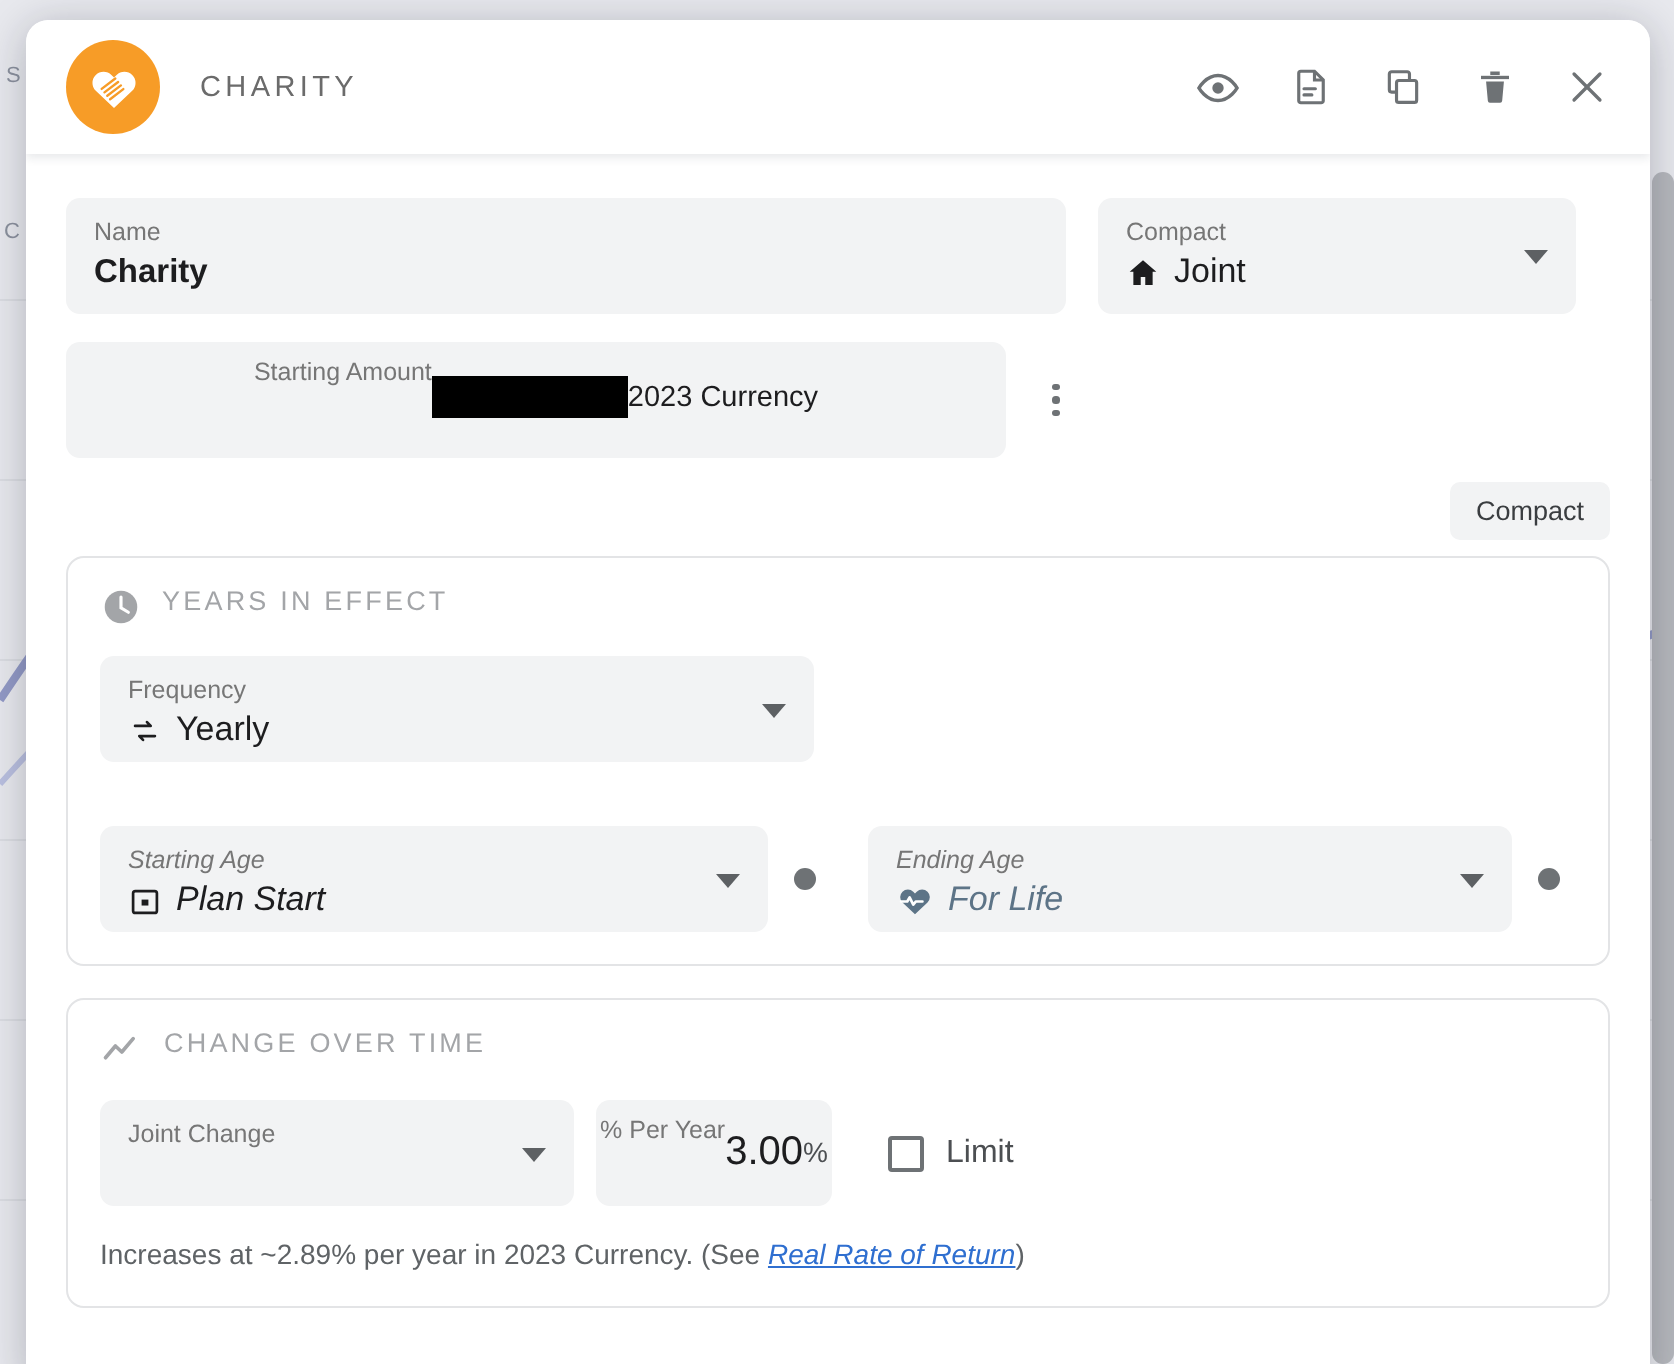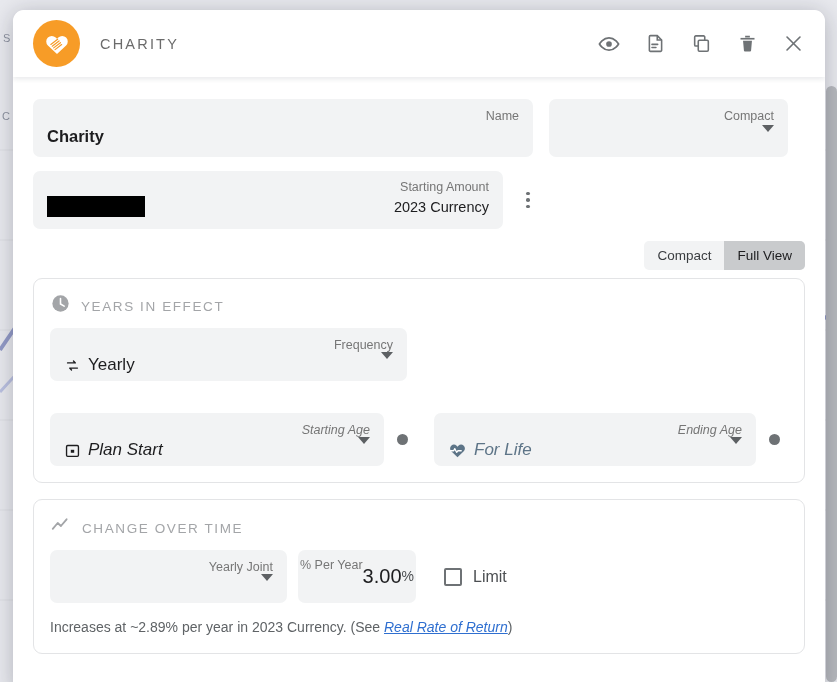--- a/index.html
+++ b/index.html
@@ -95,21 +95,20 @@
     overflow: hidden;
   }
 
   
   .field {
     background: #f2f3f4;
     border-radius: 7px;
     padding: 9px 14px 11px 14px;
     position: relative;
     cursor: pointer;
-    text-align: right;
   }
   .field-label {
     font-size: 12.5px;
     color: #767676;
     line-height: 16px;
     white-space: nowrap;
   }
   .field-value {
     font-size: 17px;
     color: #1d1d1f;
@@ -135,21 +134,21 @@
 
   
   .row-top { gap: 16px; margin-bottom: 14px; }
   .field-name { width: 500px; height: 58px; }
   .field-spender { width: 239px; height: 58px; }
 
   
   .row-amount { align-items: center; gap: 0; margin-bottom: 6px; }
   .field-amount {
     width: 470px; height: 58px;
-    display: flex; flex-direction: column; justify-content: center;
+    display: flex; flex-direction: row; justify-content: center;
     padding-top: 7px;
   }
   .amount-line {
     display: flex; align-items: center; justify-content: space-between;
     margin-top: 1px;
   }
   .redacted {
     width: 98px; height: 21px;
     background: #000;
     display: inline-block;
@@ -199,21 +198,21 @@
 
   
   .card {
     border: 1px solid #e3e4e6;
     border-radius: 9px;
     padding: 14px 16px 16px 16px;
     margin-bottom: 16px;
     background: #fff;
   }
   .card-head {
-    display: flex; align-items: flex-end; gap: 10px;
+    display: flex; align-items: flex-start; gap: 10px;
     margin-bottom: 14px;
   }
   .card-title {
     font-size: 13.5px;
     letter-spacing: 1.6px;
     color: #a3a5a8;
   }
 
   .field-freq { width: 357px; height: 53px; margin-bottom: 32px; }
   .ages-row { gap: 0; align-items: center; font-style: italic; }
@@ -342,20 +341,28 @@
   <div class="modal-body">
 
     <div class="row row-top">
       <div class="field field-name">
         <div class="field-label">Name</div>
         <div class="field-value bold">Charity</div>
       </div>
 
       <div class="field field-spender">
         <div class="field-label">Compact</div>
+        <div class="field-value">
+          <span>
+            <svg width="17" height="17" viewBox="0 0 24 24">
+              <path d="M12 3 2.6 11.2h2.6v9.3h5.2v-5.6h3.2v5.6h5.2v-9.3h2.6Z" fill="#1d1d1f"></path>
+            </svg>
+          </span>
+          <span>Joint</span>
+        </div>
         <div class="caret"></div>
       </div>
     </div>
 
     <div class="row row-amount">
       <div class="field field-amount">
         <div class="field-label">Starting Amount</div>
         <div class="amount-line">
           <span class="redacted"></span>
           <span class="amount-suffix">2023 Currency</span>
@@ -364,21 +371,20 @@
       <div class="kebab">
         <i></i>
           <i></i>
           <i></i>
       </div>
     </div>
 
     <div class="seg-wrap">
       <div class="segmented">
         <div class="seg">Compact</div>
-        <div class="seg active">Full View</div>
       </div>
     </div>
 
     <div class="card">
       <div class="card-head">
         <span>
           <svg width="21" height="21" viewBox="0 0 24 24">
             <circle cx="12" cy="12" r="9.3" fill="#a3a5a8"></circle>
             <path d="M12 6.3v6.2l4.2 2.5" fill="none" stroke="#ffffff" stroke-width="1.8" stroke-linecap="round"></path>
           </svg>
@@ -438,21 +444,21 @@
         <span>
           <svg width="22" height="22" viewBox="0 0 24 24" fill="none" stroke="#a3a5a8" stroke-width="2" stroke-linecap="round" stroke-linejoin="round">
             <path d="M3 16.2 8.4 9.8l3.5 3.3 6.2-7.3"></path>
           </svg>
         </span>
         <span class="card-title">CHANGE OVER TIME</span>
       </div>
 
       <div class="row change-row">
         <div class="field field-yearly">
-          <div class="field-label">Yearly Joint</div>
+          <div class="field-label">Joint Change</div>
           <div class="caret"></div>
         </div>
 
         <div class="field field-pct">
           <div class="field-label">% Per Year</div>
           <div class="pct-line">
             <span class="pct-val">3.00</span>
             <span class="pct-sign">%</span>
           </div>
         </div>

